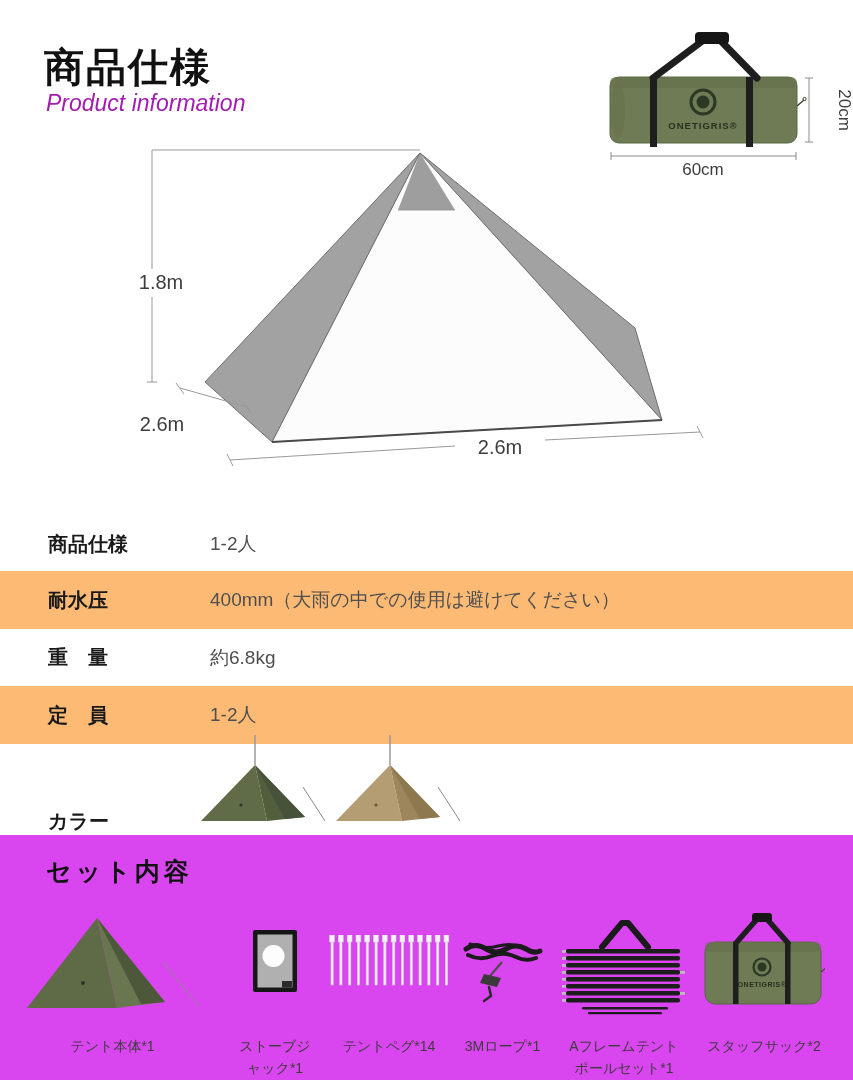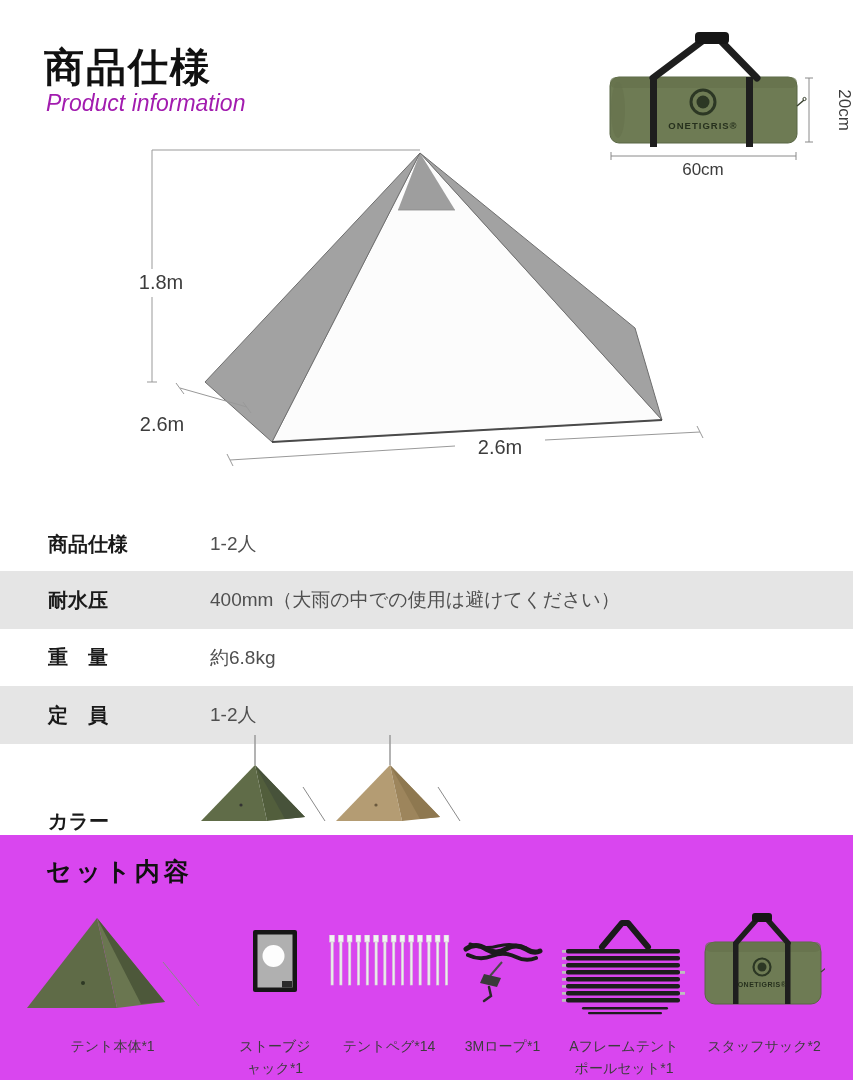--- a/index.html
+++ b/index.html
@@ -4,21 +4,21 @@
 <style>
   html,body{margin:0;padding:0;background:#ffffff;}
   .page{position:relative;width:853px;height:1080px;background:#ffffff;overflow:hidden;
         font-family:"Liberation Sans","DejaVu Sans",sans-serif;margin-top:30px;}
   .title{position:absolute;left:44px;top:10px;font-size:40px;font-weight:700;color:#111;letter-spacing:2px;}
   .subtitle{position:absolute;left:46px;top:60px;font-size:23px;font-style:italic;color:#a21caf;}
   .bag-figure{position:absolute;left:596px;top:0;width:257px;height:152px;}
   .tent-figure{position:absolute;left:130px;top:106px;width:600px;height:350px;}
   .spec-table{position:absolute;left:0;top:487px;width:853px;}
   .spec-row{display:flex;align-items:center;width:100%;}
-  .spec-row.alt{background:#e5e5e5;}
+  .spec-row.alt{background:#fdba74;}
   .h54{height:54px}.h58{height:58px}.h57{height:57px}.h91{height:91px;align-items:flex-end;}
   .h91 .spec-label{margin-top:30px;}
   .spec-label{width:162px;padding-left:48px;font-size:20px;font-weight:700;color:#1a1a1a;flex-shrink:0;}
   .spec-value{font-size:19px;color:#4f4f4f;}
   .color-tents{position:absolute;left:193px;top:705px;display:flex;}
   .set-section{position:absolute;left:0;top:805px;width:853px;height:275px;background:#d946ef;}
   .set-heading{position:absolute;left:46px;top:20px;font-size:25px;font-weight:700;color:#111;letter-spacing:4px;margin:0;}
   .set-item{position:absolute;top:878px;height:200px;}
   .set-item svg{display:block;margin:0 auto;}
   .set-caption{position:absolute;top:128px;left:0;right:0;text-align:center;

